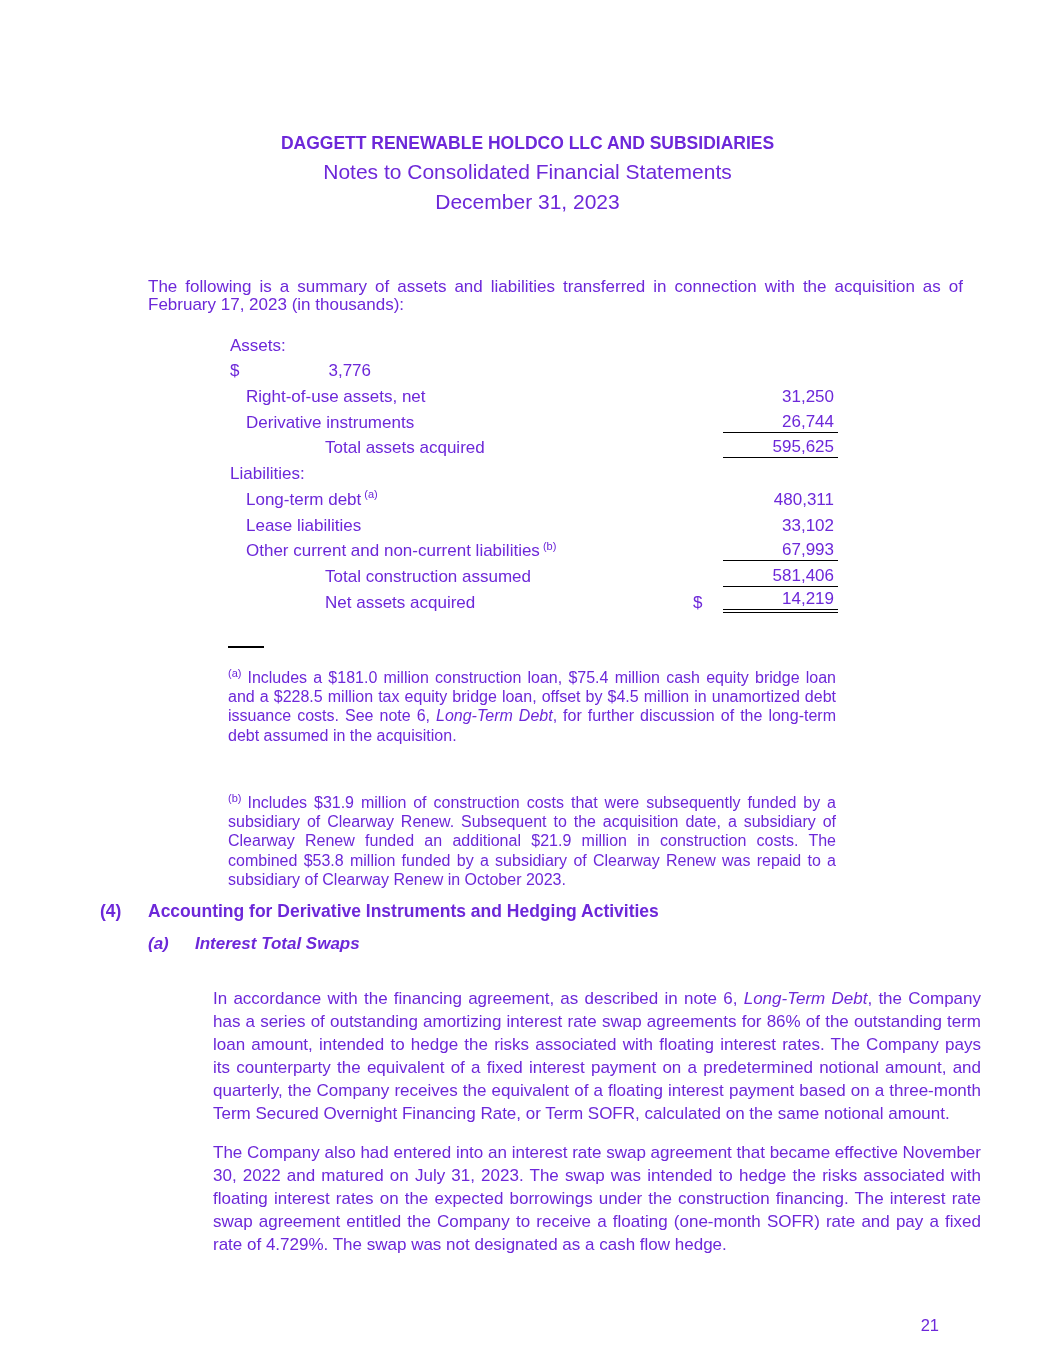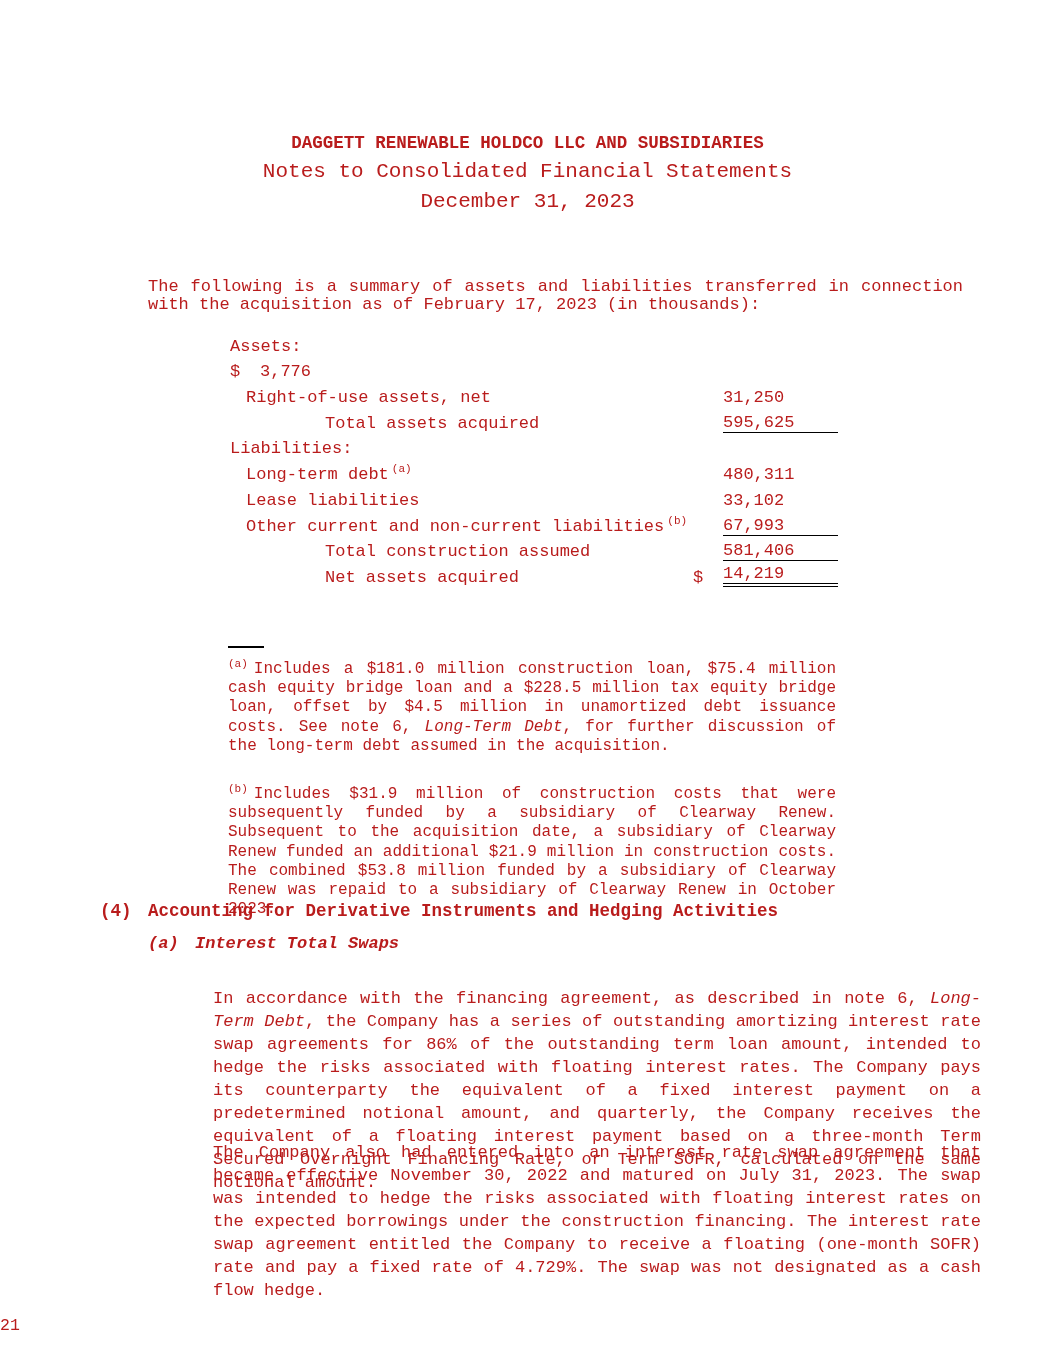--- a/index.html
+++ b/index.html
@@ -1,22 +1,22 @@
 <!DOCTYPE html>
 <html><head>
 <meta charset="utf-8">
 <style>
   html, body { margin: 0; padding: 0; background: #ffffff; }
   .page {
     position: relative;
     width: 1055px;
     height: 1365px;
     background: #ffffff;
-    color: #b91c1c;
-    font-family: Liberation Mono, monospace;
+    color: #6d28d9;
+    font-family: Liberation Sans, sans-serif;
     font-size: 17px;
     overflow: hidden;
   }
 
   
   .doc-header { position: absolute; top: 133px; left: 0; width: 1055px; text-align: center; }
   .doc-header .company { font-weight: bold; font-size: 17.5px; line-height: 20px; margin-bottom: 9px; }
   .doc-header .subtitle, .doc-header .date { font-size: 21px; line-height: 20px; margin-bottom: 10px; }
 
   
@@ -25,51 +25,51 @@
     text-align: justify; line-height: 18px; margin-top: 17px;
   }
 
   
   .fin-table { position: absolute; top: 330px; left: 230px; width: 608px; }
   .trow { display: flex; align-items: flex-end; height: 25.7px; }
   .tlabel { flex: 1 1 auto; white-space: nowrap; }
   .tlabel.i1 { padding-left: 16px; }
   .tlabel.i2 { padding-left: 95px; }
   .tcur { flex: 0 0 30px; }
-  .tval { flex: 0 0 111px; padding-right: 4px; }
+  .tval { flex: 0 0 111px; text-align: right; padding-right: 4px; }
   .tval.bb { border-bottom: 1.5px solid #000; }
   .tval.bdbl { border-bottom: 4px double #000; }
   sup.fnref { font-size: 11px; margin-left: 3px; line-height: 0; }
 
   
   .fn-rule { position: absolute; top: 646px; left: 228px; width: 36px; border-top: 2px solid #000; }
   .footnote {
     position: absolute; left: 228px; width: 608px;
-    font-size: 16px; line-height: 19.2px; text-align: justify; margin-top: 8px;
+    font-size: 16px; line-height: 19.2px; text-align: justify;
   }
   .footnote.fn-a { top: 652px; }
   .footnote.fn-b { top: 777px; }
   .footnote sup.fnmark { font-size: 11px; margin-right: 6px; line-height: 0; }
 
   
   .sec-heading { position: absolute; top: 901px; left: 100px; display: flex; font-weight: bold; font-size: 17.5px; }
   .sec-heading .sec-num { width: 48px; }
   .subsec-heading { position: absolute; top: 934px; left: 148px; display: flex; font-weight: bold; font-style: italic; font-size: 17px; }
   .subsec-heading .subsec-letter { width: 47px; }
 
   
   .body-para {
     position: absolute; left: 213px; width: 768px;
     text-align: justify; line-height: 23px;
   }
   .para-1 { top: 970px; }
   .para-2 { top: 1124px; }
 
   
-  .page-number { position: absolute; top: 1316px; left: 0; width: 939px; text-align: left; font-size: 16.5px; }
+  .page-number { position: absolute; top: 1316px; left: 0; width: 939px; text-align: right; font-size: 16.5px; }
 
   i, .it { font-style: italic; }
 </style>
 </head>
 <body>
 
 <div class="page">
 
   <div class="doc-header">
     <div class="company">DAGGETT RENEWABLE HOLDCO LLC AND SUBSIDIARIES</div>
@@ -86,20 +86,25 @@
       <div class="tval"></div>
     </div>
     <div class="trow">
       <div class="tcur">$</div>
       <div class="tval">3,776</div>
     </div>
     <div class="trow">
       <div class="tlabel i1">Right-of-use assets, net</div>
       <div class="tcur"></div>
       <div class="tval">31,250</div>
+    </div>
+    <div class="trow">
+      <div class="tlabel i1">Derivative instruments</div>
+      <div class="tcur"></div>
+      <div class="tval bb">26,744</div>
     </div>
     <div class="trow">
       <div class="tlabel i2">Total assets acquired</div>
       <div class="tcur"></div>
       <div class="tval bb">595,625</div>
     </div>
     <div class="trow">
       <div class="tlabel i0">Liabilities:</div>
       <div class="tcur"></div>
       <div class="tval"></div>

